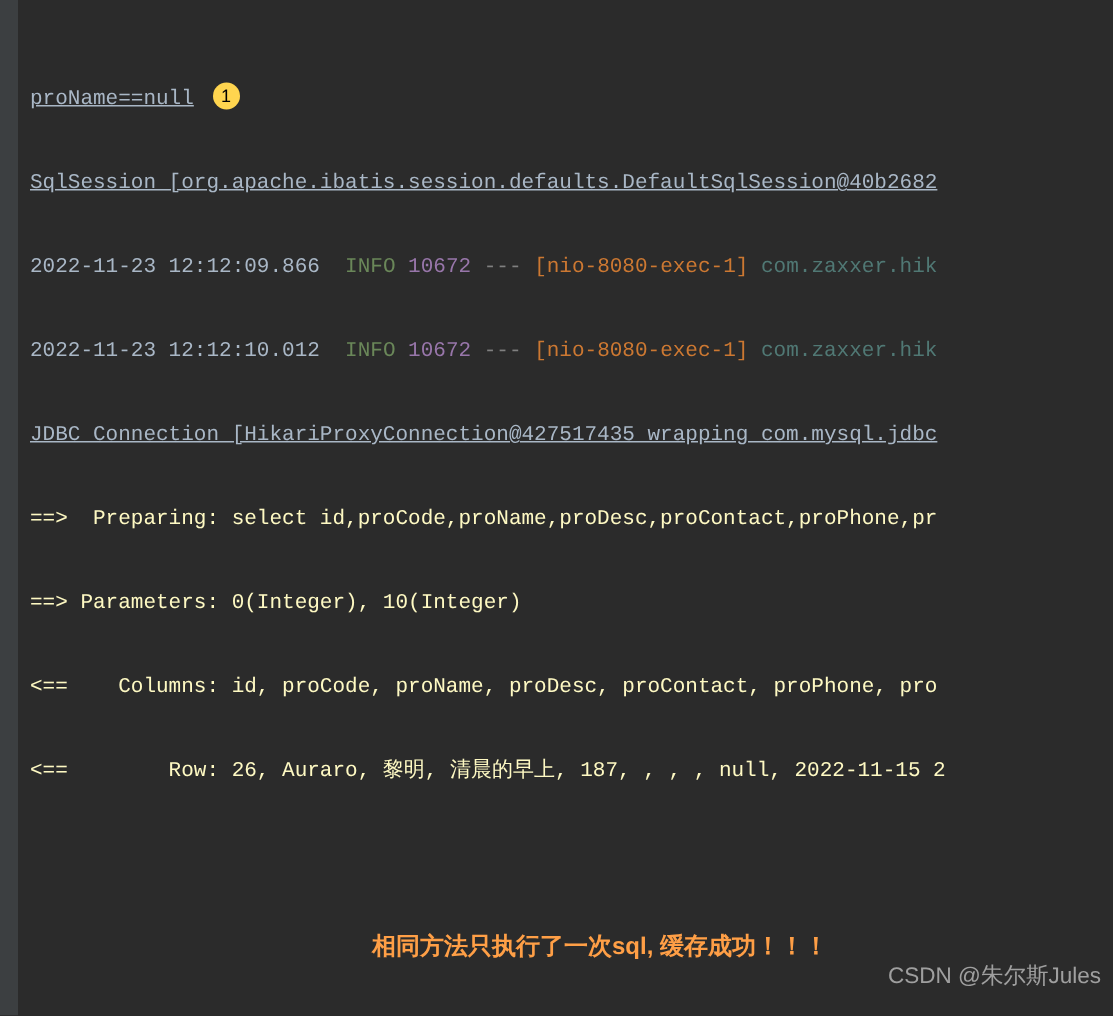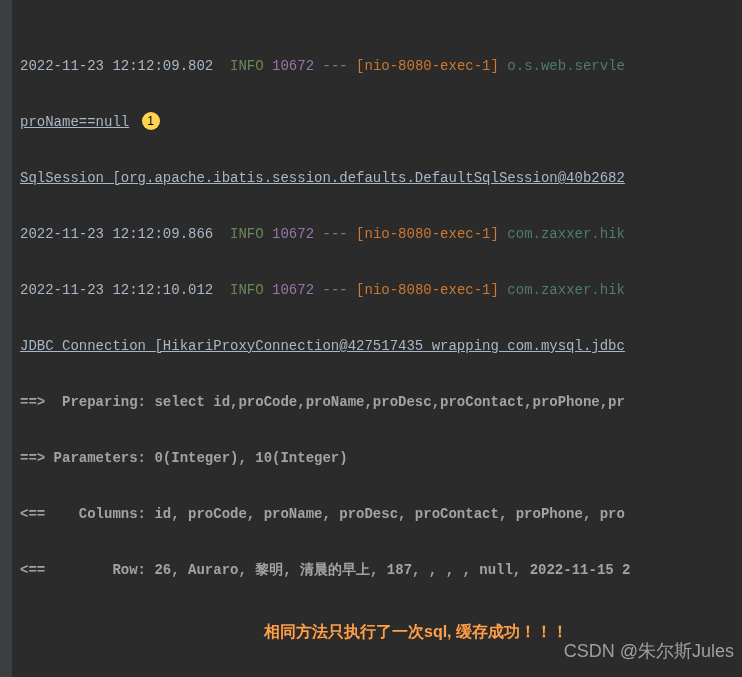--- a/index.html
+++ b/index.html
@@ -29,21 +29,21 @@
     white-space: pre;
   }
   .line { display: block; height: 28px; }
   .ts { color: #a9b7c6; }
   .info { color: #6a8759; }
   .pid { color: #9876aa; }
   .dash { color: #808080; }
   .thread { color: #cc7832; }
   .logger { color: #507874; }
   .logger2 { color: #507874; }
-  .sql { color: #a3a3a3; font-weight: bold; }
+  .sql { color: #fef9c3; }
   .msg { color: #a9b7c6; text-decoration: underline; }
   .badge {
     display: inline-block;
     width: 18px; height: 18px;
     border-radius: 50%;
     background: #ffd54f;
     color: #000;
     font-size: 12px;
     line-height: 18px;
     text-align: center;
@@ -57,32 +57,31 @@
     font-family: "Microsoft YaHei", sans-serif;
     font-size: 16px;
     font-weight: bold;
   }
   .watermark {
     position: absolute;
     right: 8px;
     bottom: 12px;
     color: #d0d0d0;
     font-family: "Microsoft YaHei", sans-serif;
-    font-size: 18px;
+    font-size: 15px;
     opacity: 0.7;
   }
 </style>
 </head>
 <body>
 
 <div class="gutter"></div>
 
 <div class="log">
 
-<span class="line"><span class="ts">2022-11-23 12:12:09.802</span>  <span class="info">INFO</span> <span class="pid">10672</span><span class="dash"> --- </span><span class="thread">[nio-8080-exec-1]</span> <span class="logger">o.s.web.servle</span></span>
 <span class="line"><span class="msg">proName==null</span> <span class="badge">1</span></span>
 <span class="line"><span class="msg">SqlSession [org.apache.ibatis.session.defaults.DefaultSqlSession@40b2682</span></span>
 <span class="line"><span class="ts">2022-11-23 12:12:09.866</span>  <span class="info">INFO</span> <span class="pid">10672</span><span class="dash"> --- </span><span class="thread">[nio-8080-exec-1]</span> <span class="logger2">com.zaxxer.hik</span></span>
 <span class="line"><span class="ts">2022-11-23 12:12:10.012</span>  <span class="info">INFO</span> <span class="pid">10672</span><span class="dash"> --- </span><span class="thread">[nio-8080-exec-1]</span> <span class="logger2">com.zaxxer.hik</span></span>
 <span class="line"><span class="msg">JDBC Connection [HikariProxyConnection@427517435 wrapping com.mysql.jdbc</span></span>
 <span class="line"><span class="sql">==&gt;  Preparing: select id,proCode,proName,proDesc,proContact,proPhone,pr</span></span>
 <span class="line"><span class="sql">==&gt; Parameters: 0(Integer), 10(Integer)</span></span>
 <span class="line"><span class="sql">&lt;==    Columns: id, proCode, proName, proDesc, proContact, proPhone, pro</span></span>
 <span class="line"><span class="sql">&lt;==        Row: 26, Auraro, 黎明, 清晨的早上, 187, , , , null, 2022-11-15 2</span></span>
 
@@ -93,15 +92,15 @@
 
 
 
 
 
 
 
 
 </div>
 
-<div class="annotation" style="left:248px; top:618px;margin-left:16px;">相同方法只执行了一次sql, 缓存成功！！！</div>
+<div class="annotation" style="left:248px; top:618px;">相同方法只执行了一次sql, 缓存成功！！！</div>
 
 <div class="watermark">CSDN @朱尔斯Jules</div>
 
 </body></html>

